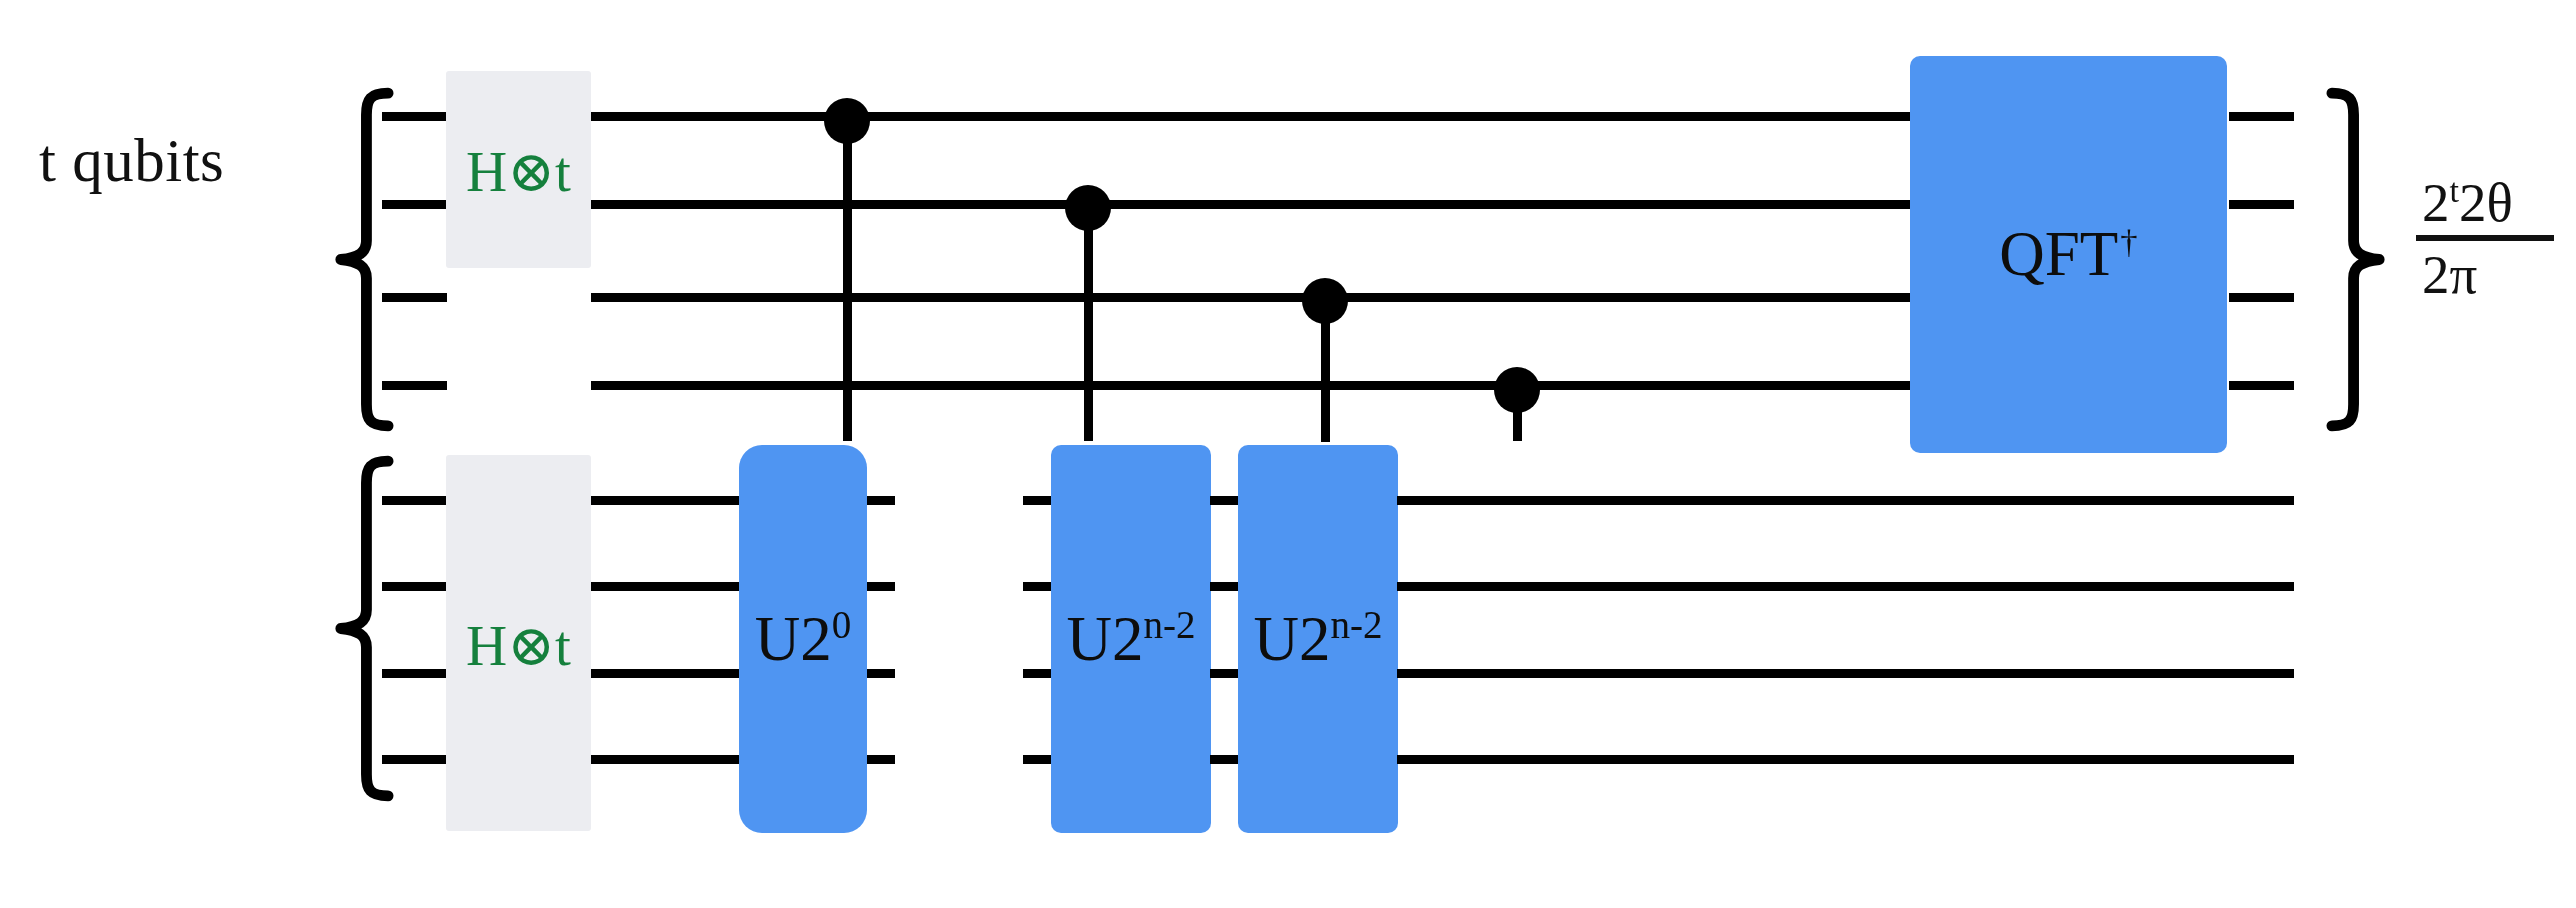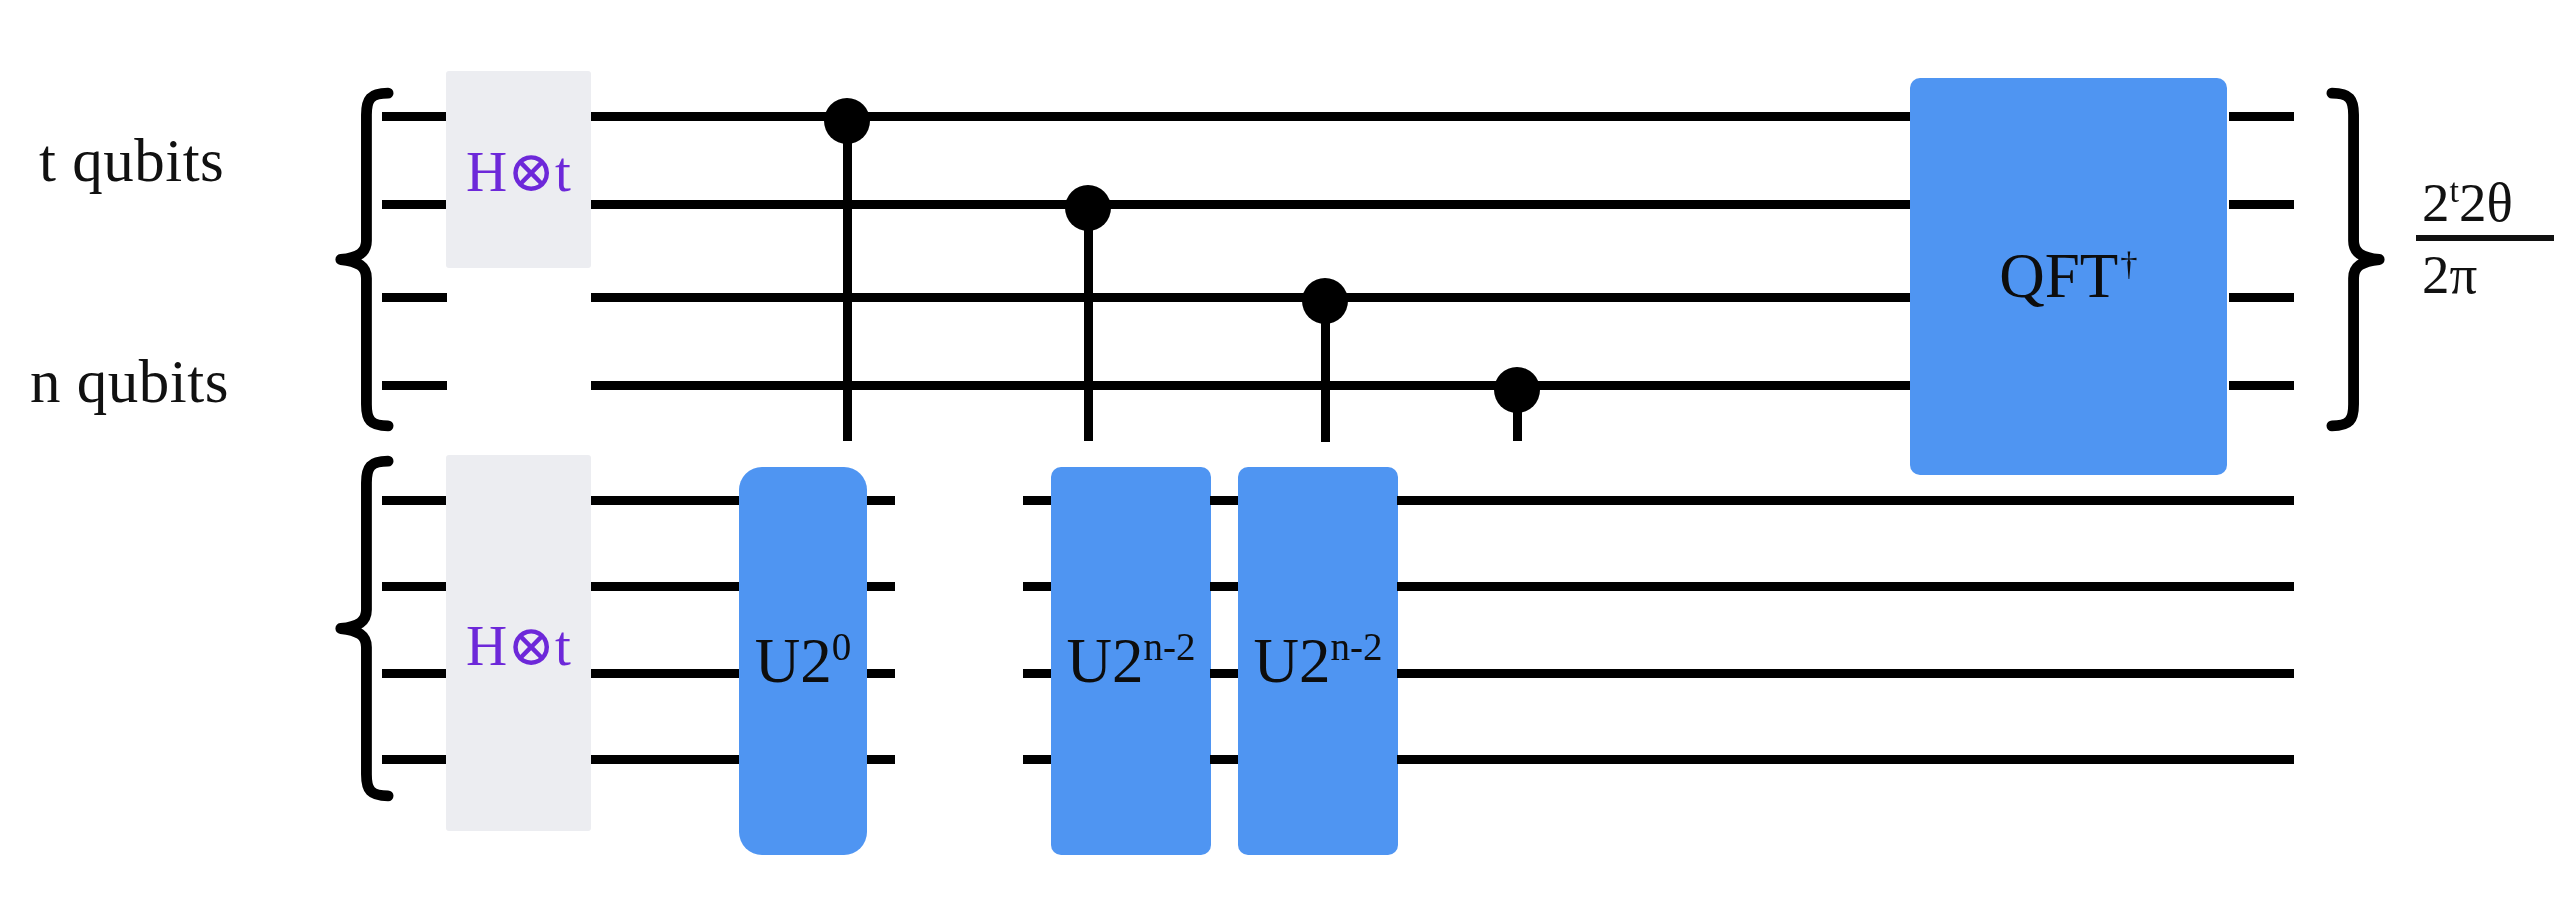--- a/index.html
+++ b/index.html
@@ -25,27 +25,26 @@
     position:absolute;
     display:flex;align-items:center;justify-content:center;
     box-sizing:border-box;
   }
   .gate-h{
     background:#ecedf1;
     border-radius:3px;
   }
   .gate-h .gate-label{
     font-size:57px;
-    color:#6d28d9;
+    color:#15803d;
     transform:translateY(2px);
   }
   .gate-blue{
     background:#4f95f2;
     border-radius:10px;
-    margin-top:22px;
   }
   .gate-blue .gate-label{
     font-size:63px;
     color:#0d0d0d;
     white-space:nowrap;
   }
   .gate-label{
     font-family:"Liberation Serif","DejaVu Serif",serif;
     line-height:1;
     pointer-events:none;
@@ -104,21 +103,20 @@
 <body>
 
 <div id="circuit-root">
 
   <div class="reg-label" style="left:39px; top:126px;">t qubits</div>
 
   <svg class="brace" style="left:331px; top:87px;" width="63" height="345" viewBox="0 0 64 350">
     <path d="M58 6 C 40 6 36 12 36 28 L36 156 C36 168 28 173 10 175 C28 177 36 182 36 194 L36 322 C36 338 40 344 58 344" fill="none" stroke="#000" stroke-width="11" stroke-linecap="round" stroke-linejoin="round"></path>
   </svg>
 
-  <div class="reg-label" style="left:30px; top:347px;">n qubits</div>
 
   <svg class="brace" style="left:331px; top:455px;" width="63" height="347" viewBox="0 0 64 352">
     <path d="M58 6 C 40 6 36 12 36 28 L36 157 C36 169 28 174 10 176 C28 178 36 183 36 195 L36 324 C36 340 40 346 58 346" fill="none" stroke="#000" stroke-width="11" stroke-linecap="round" stroke-linejoin="round"></path>
   </svg>
 
   <div class="wire abs" style="left:382px; top:112px;  width:65px;"></div>
   <div class="wire abs" style="left:382px; top:200px;  width:65px;"></div>
   <div class="wire abs" style="left:382px; top:293px;  width:65px;"></div>
   <div class="wire abs" style="left:382px; top:381px;  width:65px;"></div>
 

